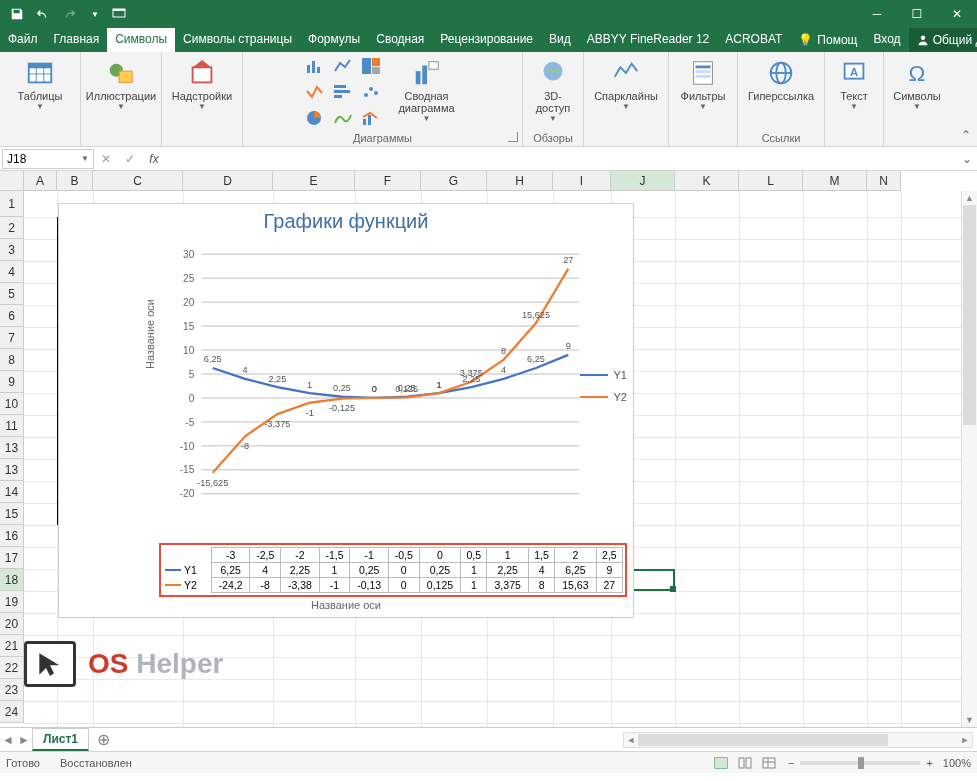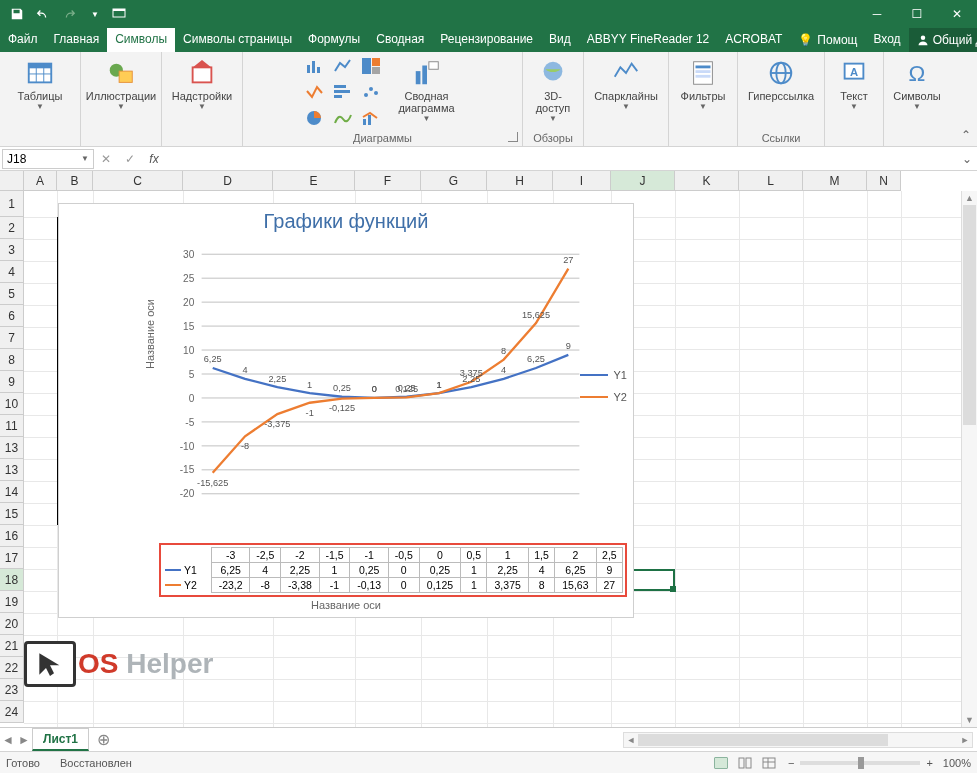--- a/index.html
+++ b/index.html
@@ -82,21 +82,21 @@
   .sheettabs .hscroll .thumb { position:absolute; left:14px; top:1px; height:12px; width:250px; background:#dcdcdc;}
   .sheettabs .hscroll .arr { position:absolute; top:0; width:14px; height:14px; text-align:center; font-size:9px; color:#888; line-height:14px;}
   .vscroll { position:absolute; right:0; top:20px; bottom:0; width:16px; background:#f6f6f6; border-left:1px solid #ddd;}
   .vscroll .thumb { position:absolute; top:14px; left:1px; right:1px; height:220px; background:#dcdcdc;}
   .vscroll .arr { position:absolute; left:0; right:0; height:14px; text-align:center; font-size:9px; color:#888; line-height:14px;}
   
   .status { height:22px; background:#f6f6f6; border-top:1px solid #d4d4d4; display:flex; align-items:center; font-size:11px; color:#555; padding:0 6px;}
   .status .vbtn { width:22px; height:18px; margin-left:2px; display:flex;align-items:center;justify-content:center;}
   .status .zoom-slider { width:120px; height:4px; background:#ddd; margin:0 6px; position:relative;}
   .status .zoom-slider .th { position:absolute; left:58px; top:-4px; width:6px; height:12px; background:#999;}
-  .watermark { position:absolute; left:24px; bottom:40px; display:flex; align-items:center; gap:2px;}
+  .watermark { position:absolute; left:24px; bottom:40px; display:flex; align-items:center; gap:12px;}
   .watermark .arrowbox { width:52px; height:46px; border:3px solid #333; border-radius:4px; background:#fff; display:flex;align-items:center;justify-content:center;}
   .watermark .arrowbox svg { width:32px;height:32px;}
   .watermark .txt { font-size:28px; font-weight:bold; font-family: Arial, sans-serif; }
   .watermark .txt .os { color:#d03a2a;}
   .watermark .txt .h { color:#aeb4b8;}
 </style>
 </head>
 <body>
 
 <div class="titlebar">
@@ -535,21 +535,21 @@
               <td>0</td>
               <td>0,25</td>
               <td>1</td>
               <td>2,25</td>
               <td>4</td>
               <td>6,25</td>
               <td>9</td>
             </tr>
             <tr>
               <th class="rowh"><span class="dt-sw" style="border-color:#ed7d31"></span>Y2</th>
-              <td>-23,2</td>
+              <td>-24,2</td>
               <td>-8</td>
               <td>-3,38</td>
               <td>-1</td>
               <td>-0,13</td>
               <td>0</td>
               <td>0,125</td>
               <td>1</td>
               <td>3,375</td>
               <td>8</td>
               <td>15,63</td>

